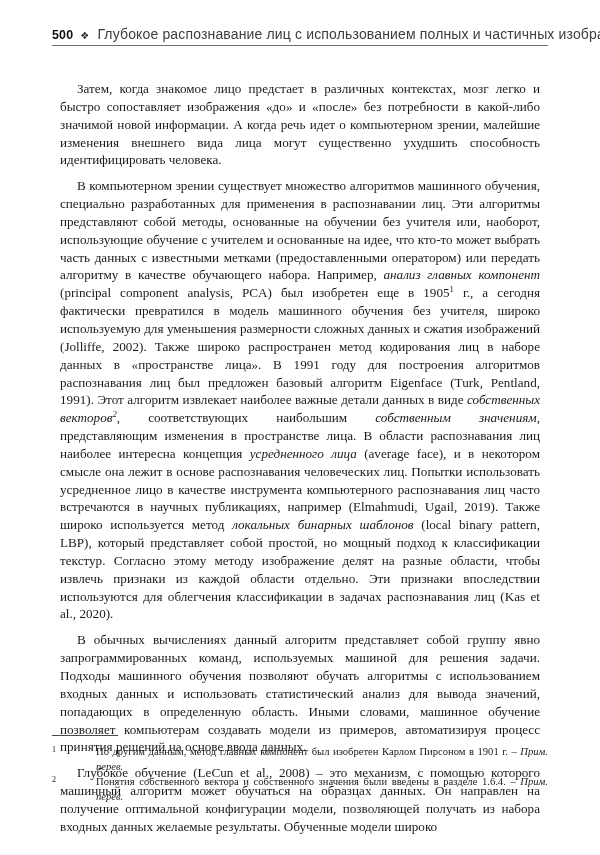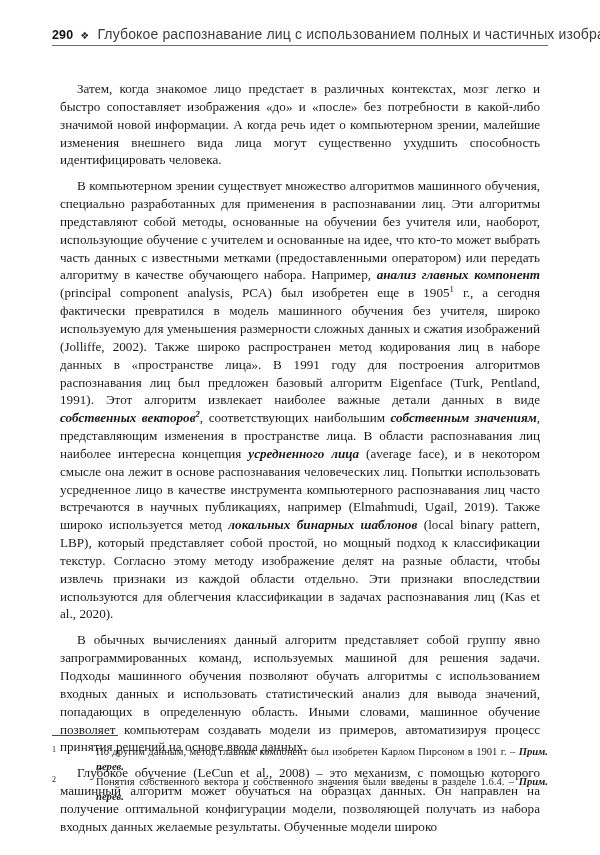--- a/index.html
+++ b/index.html
@@ -77,21 +77,20 @@
     text-align: justify;
     text-justify: inter-word;
     font-size: 13.15px;
     line-height: 17.85px;
     text-indent: 17px;
     hyphens: manual;
     word-spacing: 0.1px;
   }
   .it {
     font-style: italic;
-    font-weight: bold;
   }
   sup {
     font-size: 0.66em;
     vertical-align: super;
     line-height: 0;
   }
 
   
   .footnotes {
     position: absolute;
@@ -127,21 +126,21 @@
     margin-left: 28px;
   }
 </style>
 </head>
 <body>
 
 <div class="page">
 
   <div class="running-head">
     <div class="rh-line">
-      <span class="rh-pageno">290</span>
+      <span class="rh-pageno">500</span>
       <span class="rh-orn">❖</span>
       <span class="rh-title">Глубокое распознавание лиц с использованием полных и частичных изображений</span>
     </div>
   </div>
   <div class="rh-rule"></div>
 
   <div class="body-col">
     <div id="paragraph-host">
         <p class="para"><span>Затем, когда знакомое лицо предстает в различных контекстах, мозг легко и быстро сопоставляет изображения «до» и «после» без потребности в какой-либо значимой новой информации. А когда речь идет о компьютерном зрении, малейшие изменения внешнего вида лица могут существенно ухудшить способность идентифицировать человека.</span></p>
         <p class="para"><span>В компьютерном зрении существует множество алгоритмов машинного обучения, специально разработанных для применения в распознавании лиц. Эти алгоритмы представляют собой методы, основанные на обучении без учителя или, наоборот, использующие обучение с учителем и основанные на идее, что кто-то может выбрать часть данных с известными метками (предоставленными оператором) или передать алгоритму в качестве обучающего набора. Например, </span><span class="it">анализ главных компонент</span><span> (principal component analysis, PCA) был изобретен еще в 1905</span><sup>1</sup><span> г., а сегодня фактически превратился в модель машинного обучения без учителя, широко используемую для уменьшения размерности сложных данных и сжатия изображений (Jolliffe, 2002). Также широко распространен метод кодирования лиц в наборе данных в «пространстве лица». В 1991 году для построения алгоритмов распознавания лиц был предложен базовый алгоритм Eigenface (Turk, Pentland, 1991). Этот алгоритм извлекает наиболее важные детали данных в виде </span><span class="it">собственных векторов</span><sup class="it">2</sup><span>, соответствующих наибольшим </span><span class="it">собственным значениям</span><span>, представляющим изменения в пространстве лица. В области распознавания лиц наиболее интересна концепция </span><span class="it">усредненного лица</span><span> (average face), и в некотором смысле она лежит в основе распознавания человеческих лиц. Попытки использовать усредненное лицо в качестве инструмента компьютерного распознавания лиц часто встречаются в научных публикациях, например (Elmahmudi, Ugail, 2019). Также широко используется метод </span><span class="it">локальных бинарных шаблонов</span><span> (local binary pattern, LBP), который представляет собой простой, но мощный подход к классификации текстур. Согласно этому методу изображение делят на разные области, чтобы извлечь признаки из каждой области отдельно. Эти признаки впоследствии используются для облегчения классификации в задачах распознавания лиц (Kas et al., 2020).</span></p>

